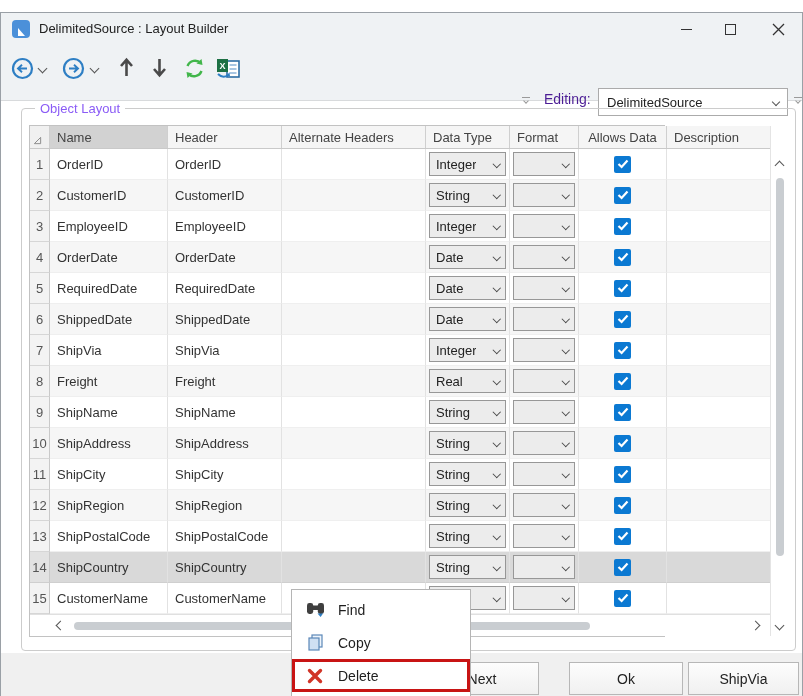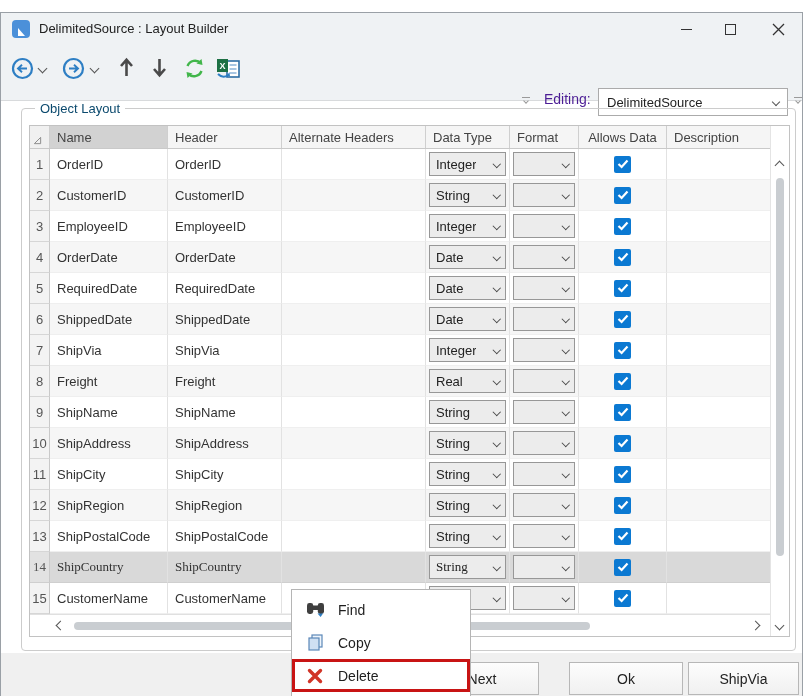--- a/index.html
+++ b/index.html
@@ -29,33 +29,33 @@
   .editing-label { position:absolute; left:543px; top:46px; font-size:14px; color:#4c1d95; }
   .editing-combo { position:absolute; left:597px; top:43px; width:190px; height:28px; background:#fff;
                    border:1px solid #ababab; display:flex; align-items:center; padding:0 8px; font-size:13px; color:#222; }
   .editing-combo .chev { margin-left:auto; width:6px; height:6px; border-color:#555; }
   .overflow-chevron { position:absolute; top:52px; width:9px; display:flex; flex-direction:column; align-items:center; gap:1px; }
   .overflow-chevron i { width:8px; border-top:1.2px solid #9a9a9a; }
   .overflow-chevron .chev { width:4px; height:4px; border-color:#9a9a9a; border-width:1.2px; }
 
   
   .groupbox { position:absolute; left:20px; top:95px; width:775px; height:543px; border:1px solid #cccccc; border-radius:4px; }
-  .groupbox-label { position:absolute; left:34px; top:88px; background:#fff; padding:0 5px; font-size:13px; color:#0c4a6e; }
+  .groupbox-label { position:absolute; left:34px; top:88px; background:#fff; padding:0 5px; font-size:13px; color:#8b5cf6; }
 
   
-  .grid { position:absolute; left:28px; top:112px; width:761px; height:512px; border:1px solid #c2c2c2; background:#fff; display:flex; }
+  .grid { position:absolute; left:28px; top:112px; width:636px; height:512px; border:1px solid #c2c2c2; background:#fff; display:flex; }
   .grid-main { width:740px; display:flex; flex-direction:column; }
   .grid-header { display:flex; height:23px; background:#f5f5f5; border-bottom:1px solid #c9c9c9; }
   .hcell { border-right:1px solid #cfcfcf; display:flex; align-items:center; padding:0 7px; color:#444; font-size:13px; overflow:hidden; white-space:nowrap; }
   .hcell.corner { width:20px; padding:0 3px; background:#f0f0f0; align-items:flex-end; }
   .hcell.hl-col { background:#d2d2d2; }
   .grid-body { flex:0 0 auto; }
   .grow { display:flex; height:31px; background:#fff; }
   .grow.alt { background:#f6f6f6; }
-  .grow.sel { background:#d9d9d9;font-family:Liberation Serif, serif; }
+  .grow.sel { background:#d9d9d9; }
   .cell { border-right:1px solid #e2e2e2; display:flex; align-items:center; padding:0 7px; font-size:13px; color:#333;
           overflow:hidden; white-space:nowrap; border-bottom:1px solid #efefef; }
   .grow.sel .cell { border-bottom:1px solid #cfcfcf; }
   .c-num { width:20px; padding:0 2px; justify-content:center; background:#f3f3f3; color:#555; border-right:1px solid #c9c9c9; border-bottom:1px solid #d6d6d6; }
   .grow.sel .c-num { background:#e2e2e2; }
   .c-name { width:118px; } .c-header { width:114px; } .c-alt { width:144px; }
   .c-dtype { width:84px; padding:0 3px; } .c-format { width:69px; padding:0 3px; }
   .c-null { width:88px; justify-content:center; } .c-desc { width:103px; border-right:none; }
   .dd { height:24px; width:100%; background:#ececec; border:1px solid #979797; display:flex; align-items:center; padding:0 6px; }
   .dd .lbl { font-size:13px; color:#222; overflow:hidden; white-space:nowrap; }

